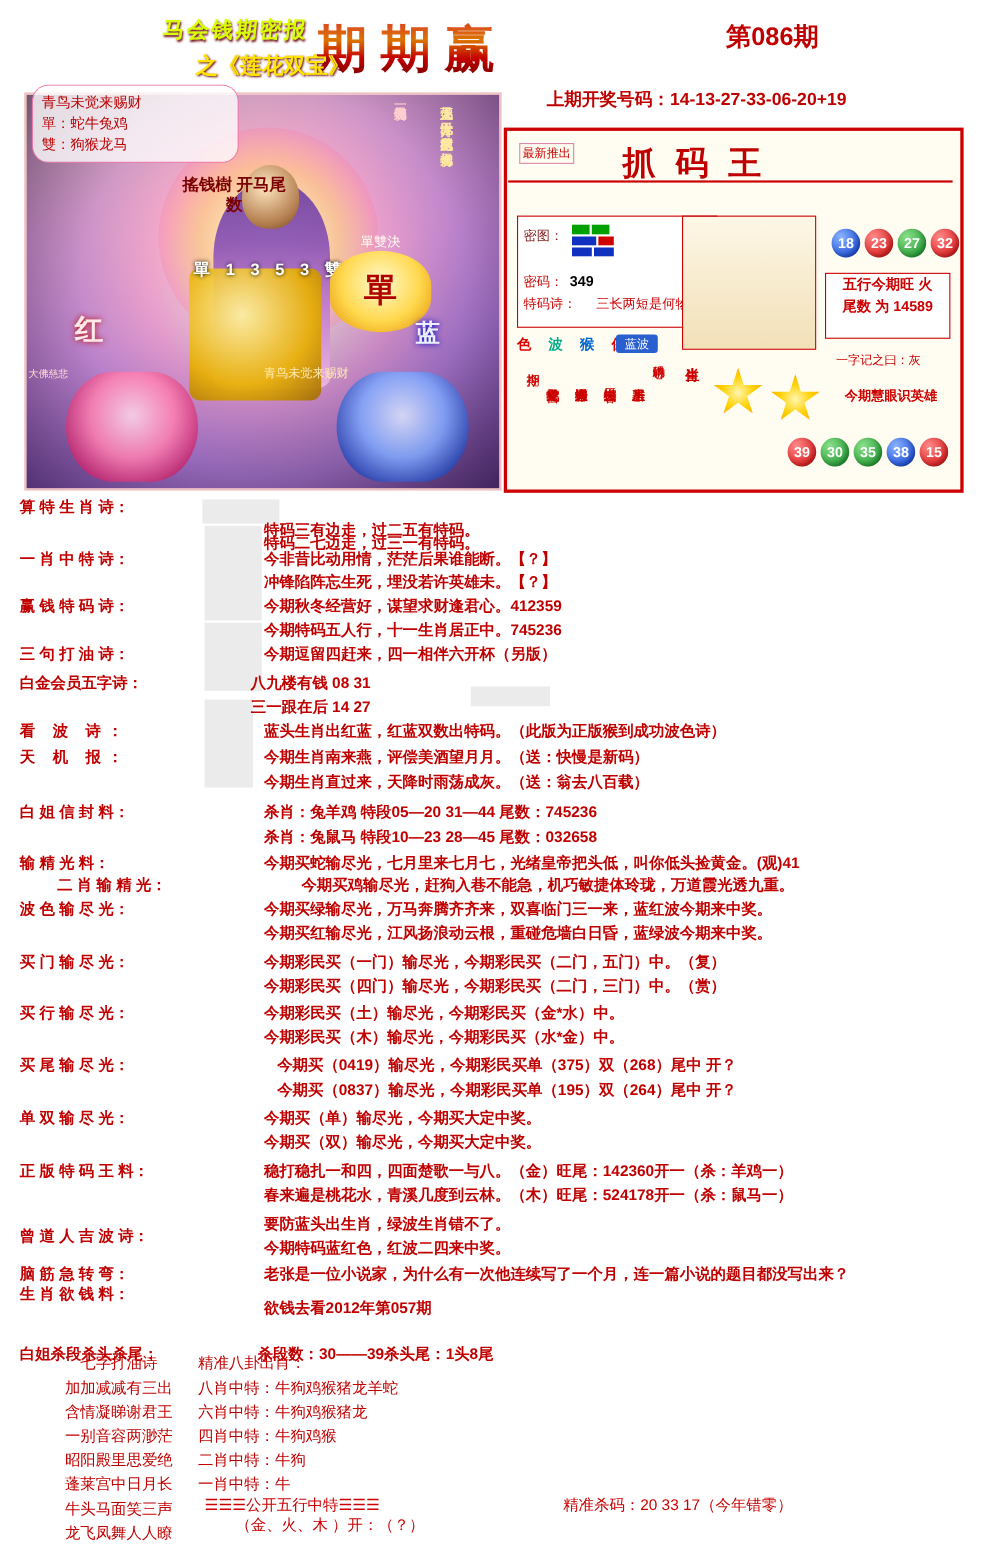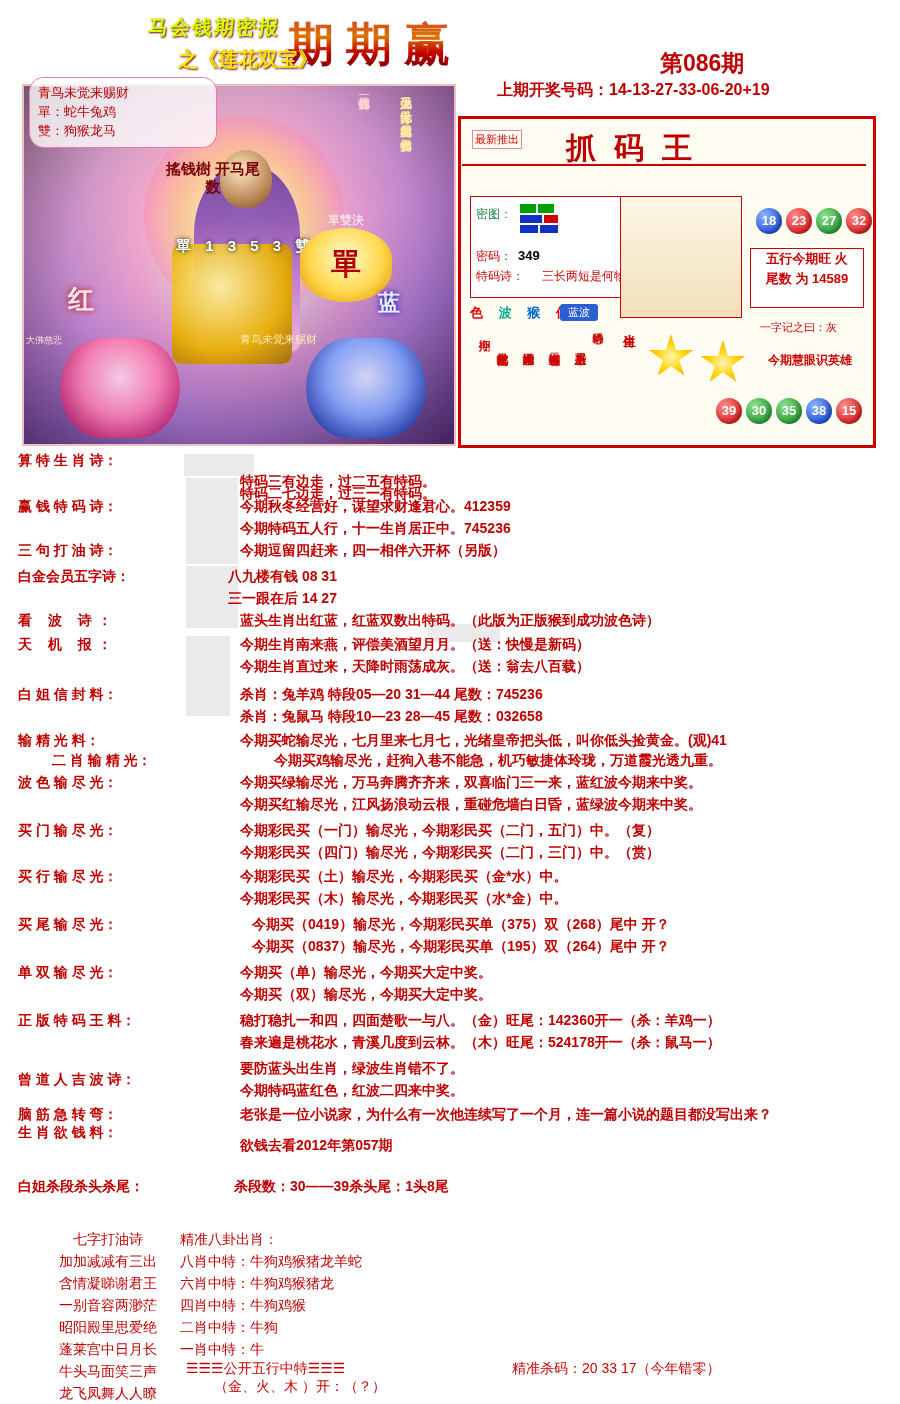--- a/index.html
+++ b/index.html
@@ -5,21 +5,21 @@
   html,body{margin:0;padding:0;background:#fff;}
   body{width:900px;height:1404px;position:relative;font-family:"Liberation Sans","DejaVu Sans",sans-serif;color:#c00;}
   .page{position:relative;width:900px;height:1404px;overflow:hidden;background:#fff;}
 
   
   .logo{position:absolute;left:288px;top:14px;width:300px;height:56px;
         font-family:"DejaVu Sans",sans-serif;font-size:46px;font-weight:bold;letter-spacing:12px;
         background:linear-gradient(180deg,#ff3b3b 0%,#ff8a00 40%,#e60000 70%,#8a0000 100%);
         -webkit-background-clip:text;background-clip:text;color:transparent;
         text-shadow:0 0 1px rgba(0,0,0,.15);white-space:nowrap;}
-  .issue{position:absolute;left:660px;top:18px;font-size:23px;font-weight:bold;color:#c00000;margin-top:30px;}
+  .issue{position:absolute;left:660px;top:18px;font-size:23px;font-weight:bold;color:#c00000;}
   .lastdraw{position:absolute;left:497px;top:80px;font-size:16px;font-weight:bold;color:#c00000;white-space:nowrap;}
 
   
   .artpanel{position:absolute;left:22px;top:84px;width:430px;height:358px;border:2px solid #f0c0c0;overflow:hidden;
             background:
               radial-gradient(circle at 52% 48%, rgba(255,255,255,.85) 0%, rgba(255,255,210,.5) 18%, rgba(255,170,200,.45) 38%, rgba(170,120,200,.5) 60%, rgba(60,30,90,.75) 100%),
               linear-gradient(160deg,#f6d9a0 0%,#f3b2c8 25%,#cf8fd0 50%,#8d63b8 72%,#3a1f52 100%);}
   .halo{position:absolute;left:120px;top:30px;width:200px;height:200px;border-radius:50%;
         background:radial-gradient(circle,rgba(255,255,200,.95) 0%,rgba(255,200,120,.6) 45%,rgba(255,120,160,.25) 70%,transparent 78%);}
   .buddha{position:absolute;left:170px;top:78px;width:106px;height:190px;
@@ -55,21 +55,21 @@
   .dan-label{position:absolute;left:300px;top:212px;width:92px;text-align:center;font-size:12px;color:#ffe;}
   .art-credit{position:absolute;left:26px;top:334px;font-size:9px;color:#ffd9d9;}
   .art-foot{position:absolute;left:240px;top:332px;font-size:11px;color:#ffe9b0;}
 
   
   .rpanel{position:absolute;left:458px;top:116px;width:412px;height:326px;border:3px solid #cc0000;background:#fffdf2;}
   .rpanel-title{position:absolute;left:566px;top:128px;font-size:30px;font-weight:bold;color:#c00000;letter-spacing:18px;}
   .rpanel-tag{position:absolute;left:472px;top:130px;font-size:11px;color:#c00;border:1px solid #d8a;padding:1px 2px;}
   .rule-line{position:absolute;left:462px;top:164px;width:404px;height:2px;background:#cc0000;}
   .mi-box{position:absolute;left:470px;top:196px;width:180px;height:100px;border:1px solid #cc0000;background:#fff;}
-  .mi-label{position:absolute;left:476px;top:206px;font-size:12px;color:#15803d;}
+  .mi-label{position:absolute;left:476px;top:206px;font-size:12px;color:#7f1d1d;}
   .mi-label2{position:absolute;left:476px;top:248px;font-size:12px;color:#c00;}
   .mi-value{position:absolute;left:518px;top:248px;font-size:13px;font-weight:bold;color:#000;}
   .mi-poem{position:absolute;left:476px;top:268px;font-size:12px;color:#c00;white-space:nowrap;}
   .flag{position:absolute;left:520px;top:204px;width:56px;height:34px;}
   .pic-box{position:absolute;left:620px;top:196px;width:120px;height:120px;border:1px solid #cc0000;background:linear-gradient(180deg,#fdf7e6,#f2e0b8);}
   .ball{position:absolute;width:26px;height:26px;border-radius:50%;color:#fff;font-size:13px;font-weight:bold;
         text-align:center;line-height:26px;box-shadow:inset -2px -2px 4px rgba(0,0,0,.25);}
   .ball.red{background:radial-gradient(circle at 32% 28%,#ff8a8a,#d00000);}
   .ball.blue{background:radial-gradient(circle at 32% 28%,#8ab4ff,#0033cc);}
   .ball.green{background:radial-gradient(circle at 32% 28%,#8ae08a,#0a8a1e);}
@@ -206,20 +206,25 @@
   <div class="grey" style="left:186px;top:636px;width:44px;height:80px;"></div>
 
   <div class="body">
 
     <div class="row" style="height:42px;">
       <div class="lbl">算 特 生 肖 诗：</div>
       <div class="txt" style="top:0;margin-top:33px;">特码二七边走，过三一有特码。</div>
       <div class="txt" style="top:21px;">特码三有边走，过二五有特码。</div>
     </div>
 
+    <div class="row" style="height:44px;">
+      <div class="lbl" style="top:6px;">一 肖 中 特 诗：</div>
+      <div class="txt" style="top:6px;">今非昔比动用情，茫茫后果谁能断。【？】</div>
+      <div class="txt" style="top:27px;">冲锋陷阵忘生死，埋没若许英雄未。【？】</div>
+    </div>
 
     <div class="row" style="height:46px;">
       <div class="lbl" style="top:4px;">赢 钱 特 码 诗：</div>
       <div class="txt" style="top:4px;">今期秋冬经营好，谋望求财逢君心。412359</div>
       <div class="txt" style="top:26px;">今期特码五人行，十一生肖居正中。745236</div>
     </div>
 
     <div class="row" style="height:26px;">
       <div class="lbl" style="top:2px;">三 句 打 油 诗：</div>
       <div class="txt" style="top:2px;">今期逗留四赶来，四一相伴六开杯（另版）</div>

